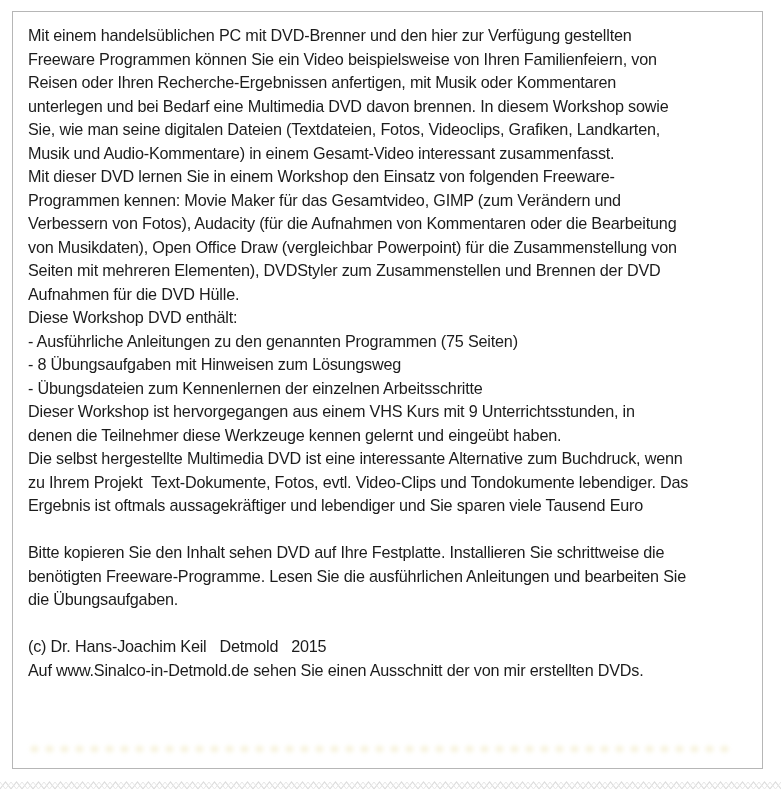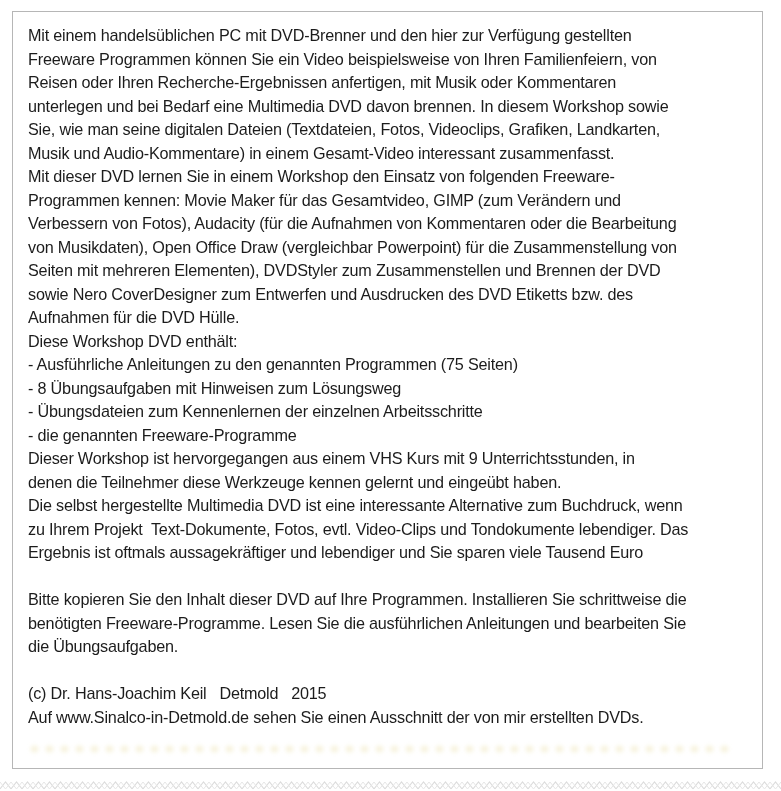--- a/index.html
+++ b/index.html
@@ -59,34 +59,32 @@
       <div class="line">Freeware Programmen können Sie ein Video beispielsweise von Ihren Familienfeiern, von</div>
       <div class="line">Reisen oder Ihren Recherche-Ergebnissen anfertigen, mit Musik oder Kommentaren</div>
       <div class="line">unterlegen und bei Bedarf eine Multimedia DVD davon brennen. In diesem Workshop sowie</div>
       <div class="line">Sie, wie man seine digitalen Dateien (Textdateien, Fotos, Videoclips, Grafiken, Landkarten,</div>
       <div class="line">Musik und Audio-Kommentare) in einem Gesamt-Video interessant zusammenfasst.</div>
       <div class="line">Mit dieser DVD lernen Sie in einem Workshop den Einsatz von folgenden Freeware-</div>
       <div class="line">Programmen kennen: Movie Maker für das Gesamtvideo, GIMP (zum Verändern und</div>
       <div class="line">Verbessern von Fotos), Audacity (für die Aufnahmen von Kommentaren oder die Bearbeitung</div>
       <div class="line">von Musikdaten), Open Office Draw (vergleichbar Powerpoint) für die Zusammenstellung von</div>
       <div class="line">Seiten mit mehreren Elementen), DVDStyler zum Zusammenstellen und Brennen der DVD</div>
-      <div class="line">sowie Nero CoverDesigner zum Entwerfen und Ausdrucken des DVD Etiketts bzw. des</div>
       <div class="line">Aufnahmen für die DVD Hülle.</div>
       <div class="line">Diese Workshop DVD enthält:</div>
       <div class="line">- Ausführliche Anleitungen zu den genannten Programmen (75 Seiten)</div>
       <div class="line">- 8 Übungsaufgaben mit Hinweisen zum Lösungsweg</div>
       <div class="line">- Übungsdateien zum Kennenlernen der einzelnen Arbeitsschritte</div>
-      <div class="line">- die genannten Freeware-Programme</div>
       <div class="line">Dieser Workshop ist hervorgegangen aus einem VHS Kurs mit 9 Unterrichtsstunden, in</div>
       <div class="line">denen die Teilnehmer diese Werkzeuge kennen gelernt und eingeübt haben.</div>
       <div class="line">Die selbst hergestellte Multimedia DVD ist eine interessante Alternative zum Buchdruck, wenn</div>
       <div class="line">zu Ihrem Projekt  Text-Dokumente, Fotos, evtl. Video-Clips und Tondokumente lebendiger. Das</div>
       <div class="line">Ergebnis ist oftmals aussagekräftiger und lebendiger und Sie sparen viele Tausend Euro</div>
       <div class="line"></div>
-      <div class="line">Bitte kopieren Sie den Inhalt dieser DVD auf Ihre Programmen. Installieren Sie schrittweise die</div>
+      <div class="line">Bitte kopieren Sie den Inhalt sehen DVD auf Ihre Festplatte. Installieren Sie schrittweise die</div>
       <div class="line">benötigten Freeware-Programme. Lesen Sie die ausführlichen Anleitungen und bearbeiten Sie</div>
       <div class="line">die Übungsaufgaben.</div>
       <div class="line"></div>
       <div class="line">(c) Dr. Hans-Joachim Keil   Detmold   2015</div>
       <div class="line">Auf www.Sinalco-in-Detmold.de sehen Sie einen Ausschnitt der von mir erstellten DVDs.</div>
     </div>
   <div class="smudge"></div>
 </div>
 
 <svg class="torn-edge" width="781" height="11" xmlns="http://www.w3.org/2000/svg" aria-hidden="true">

